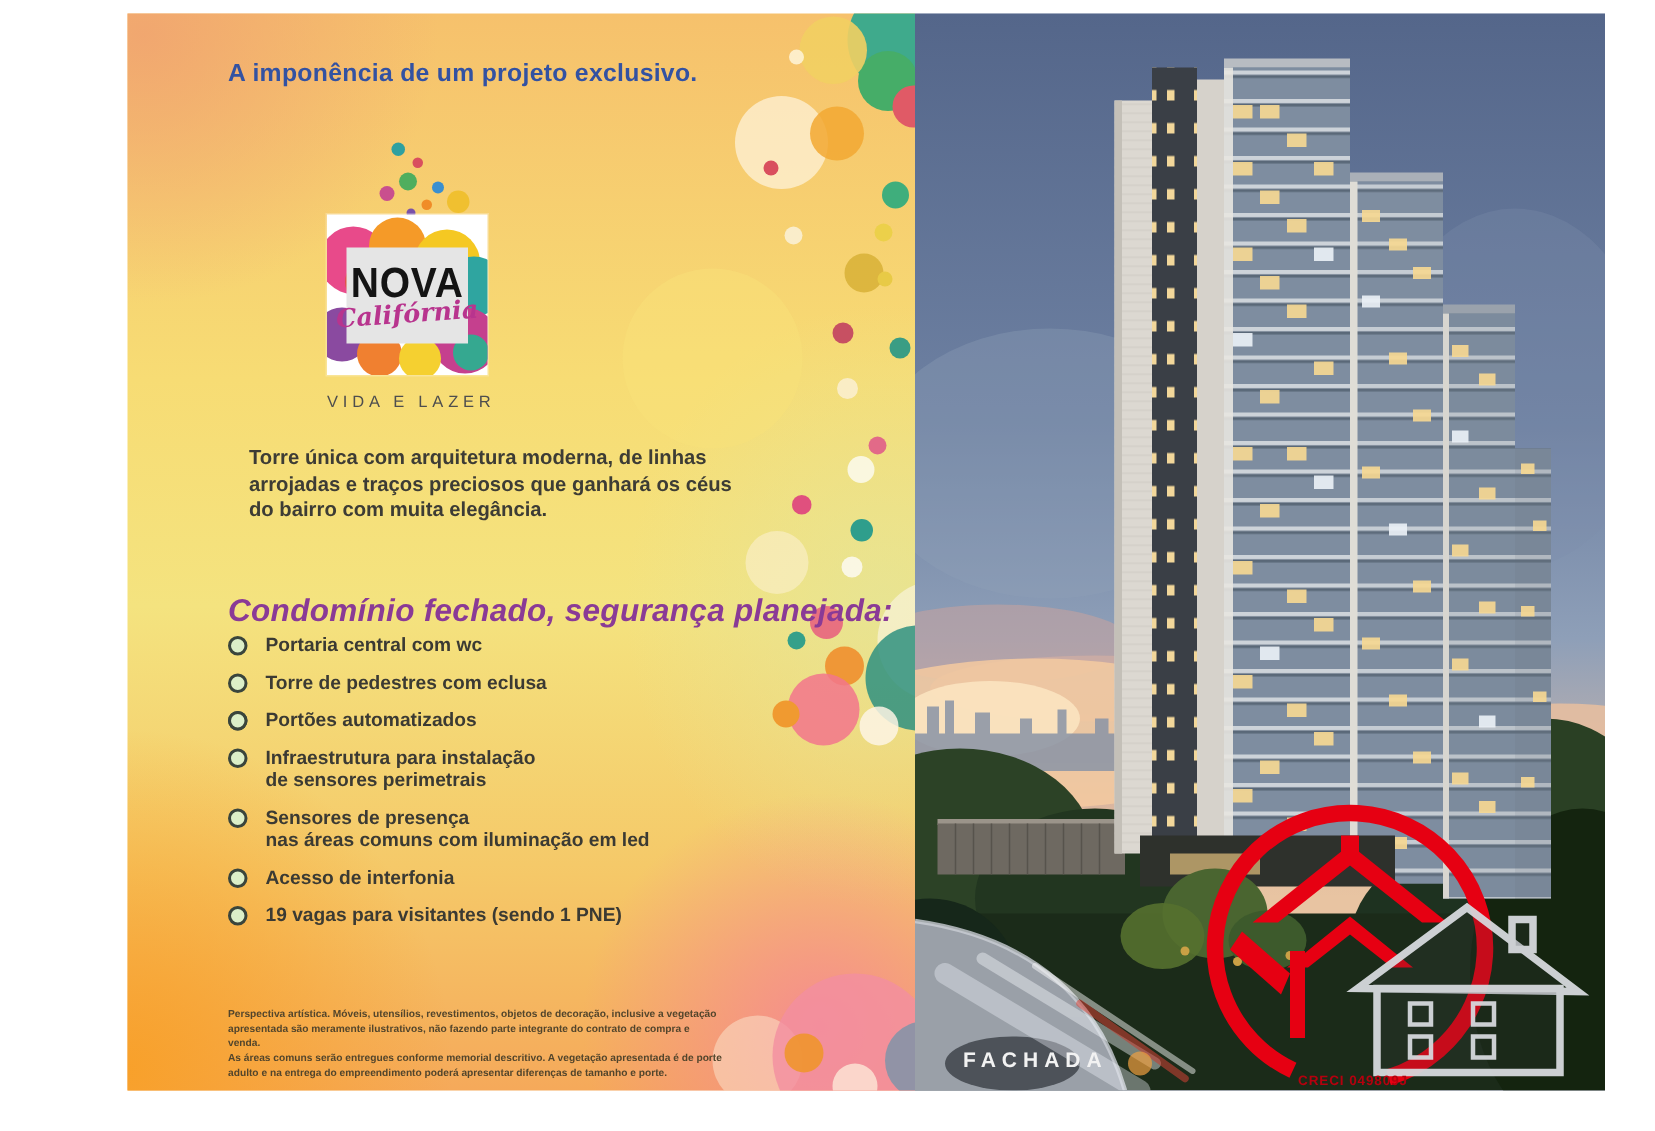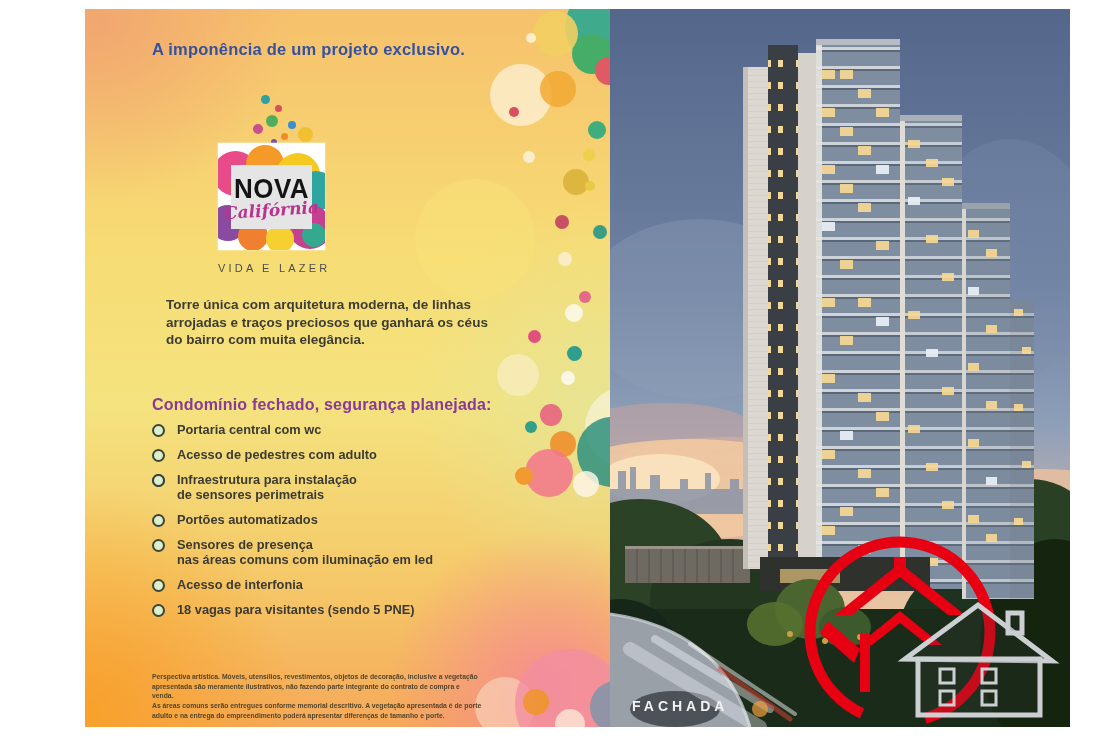--- a/index.html
+++ b/index.html
@@ -24,35 +24,35 @@
   .logo-card{position:absolute;left:13px;top:22px;width:81px;height:64px;background:#e5e5e5;
     display:flex;flex-direction:column;align-items:center;justify-content:center;}
   .nova{font-size:26px;font-weight:900;color:#141414;letter-spacing:.5px;line-height:24px;
     transform:scaleY(1.08);}
   .california{font-family:"DejaVu Serif",serif;font-style:italic;font-weight:700;
     font-size:17px;color:#b8348e;line-height:18px;transform:rotate(-4deg);margin-top:1px;}
   .tagline{position:absolute;left:133px;top:253px;width:107px;text-align:center;
     font-size:11px;letter-spacing:3.2px;color:#4e4e4e;font-weight:500;white-space:nowrap;}
   .intro{position:absolute;left:67px;top:287px;width:360px;font-size:13.5px;font-weight:700;
     color:#3d3c35;line-height:1.3;white-space:pre-line;margin-left:14px;}
-  .section-title{position:absolute;left:67px;top:387px;font-size:16px;font-weight:800;
-    color:#8a3a96;letter-spacing:.2px;}
+  .section-title{position:absolute;left:67px;top:387px;font-size:21px;font-weight:800;
+    color:#8a3a96;letter-spacing:.2px;font-style:italic;}
   .features{position:absolute;left:67px;top:413px;margin:0;padding:0;list-style:none;}
   .features li{position:relative;padding-left:25px;margin-bottom:10px;font-size:12.8px;
     font-weight:700;color:#3b3a33;line-height:15px;}
   .features li .dot{position:absolute;left:0;top:2px;width:9px;height:9px;border-radius:50%;
     border:2px solid #3a453c;background:#dcefc8;box-sizing:content-box;}
   .features li span.txt{white-space:pre-line;margin-top:33px;}
   .disclaimer{position:absolute;left:67px;top:663px;width:330px;font-size:6.8px;
     font-weight:700;color:#52452c;line-height:1.42;white-space:pre-line;}
   
   .photo{position:absolute;left:610px;top:9px;width:460px;height:718px;overflow:hidden;
     background:#5c6f92;}
   .photo svg{display:block;}
-  .caption{position:absolute;left:22px;top:689px;font-size:14px;font-weight:700;
+  .caption{position:absolute;left:32px;top:689px;font-size:14px;font-weight:700;
     color:#f2f2f2;letter-spacing:4px;}
   .brandline{position:absolute;left:92px;top:666px;width:400px;text-align:center;
     font-size:24px;font-weight:800;letter-spacing:1px;white-space:nowrap;}
   .brand-shf{color:#e60012;}
   .brand-smart{color:#dde0e4;margin-left:6px;}
   .brand-sub{position:absolute;left:92px;top:694px;width:400px;text-align:center;
     font-size:9.5px;font-weight:800;color:#b5000e;letter-spacing:.8px;}
   .brand-creci{position:absolute;left:92px;top:706px;width:400px;text-align:center;
     font-size:9px;font-weight:700;color:#b5000e;letter-spacing:.6px;}
 </style>
@@ -137,29 +137,29 @@
     <div class="tagline">VIDA E LAZER</div>
 
     <div class="intro">Torre única com arquitetura moderna, de linhas
 arrojadas e traços preciosos que ganhará os céus
 do bairro com muita elegância.</div>
 
     <div class="section-title">Condomínio fechado, segurança planejada:</div>
 
     <ul class="features">
       <li><span class="dot"></span><span class="txt">Portaria central com wc</span></li>
-      <li><span class="dot"></span><span class="txt">Acesso de pedestres com adulto</span></li>
+      <li><span class="dot"></span><span class="txt">Torre de pedestres com eclusa</span></li>
       <li><span class="dot"></span></li>
+      <li><span class="dot"></span><span class="txt">Portões automatizados</span></li>
       <li><span class="dot"></span><span class="txt">Infraestrutura para instalação
 de sensores perimetrais</span></li>
-      <li><span class="dot"></span><span class="txt">Portões automatizados</span></li>
       <li><span class="dot"></span><span class="txt">Sensores de presença
 nas áreas comuns com iluminação em led</span></li>
       <li><span class="dot"></span><span class="txt">Acesso de interfonia</span></li>
-      <li><span class="dot"></span><span class="txt">18 vagas para visitantes (sendo 5 PNE)</span></li>
+      <li><span class="dot"></span><span class="txt">19 vagas para visitantes (sendo 1 PNE)</span></li>
     </ul>
 
     <div class="disclaimer">Perspectiva artística. Móveis, utensílios, revestimentos, objetos de decoração, inclusive a vegetação
 apresentada são meramente ilustrativos, não fazendo parte integrante do contrato de compra e venda.
 As áreas comuns serão entregues conforme memorial descritivo. A vegetação apresentada é de porte
 adulto e na entrega do empreendimento poderá apresentar diferenças de tamanho e porte.</div>
   </div>
 
   <div class="photo">
     <svg width="460" height="718" viewBox="0 0 460 718">
@@ -372,15 +372,16 @@
               <rect x="372" y="660" width="14" height="14"></rect>
             <rect x="330" y="682" width="14" height="14"></rect>
               <rect x="372" y="682" width="14" height="14"></rect>
           </g>
         </g>
       </g>
     </svg>
 
     <span class="caption">FACHADA</span>
 
+    <div class="brand-creci">CRECI 049809J</div>
   </div>
 
 </div>
 
 </body></html>

